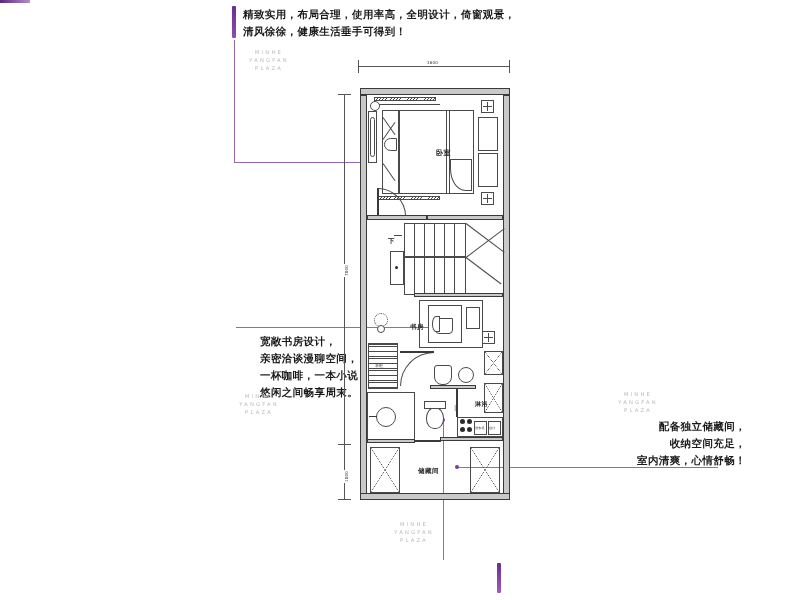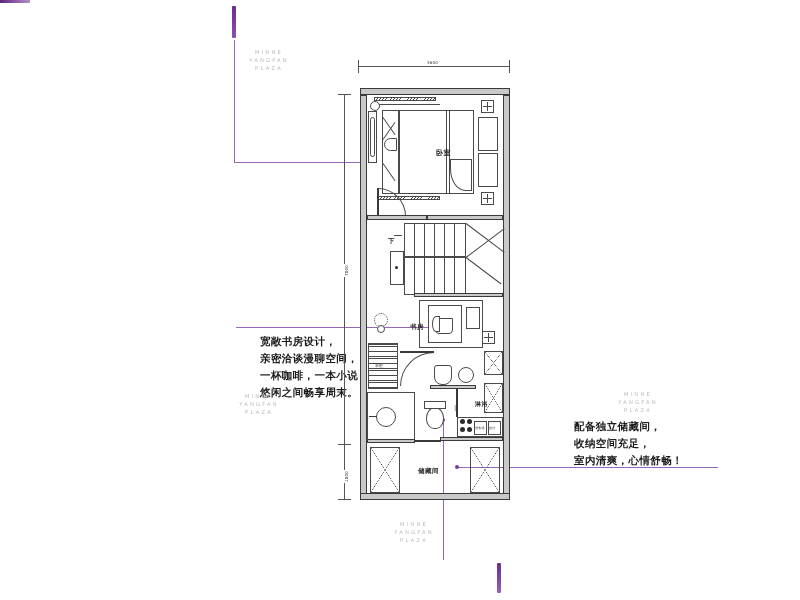--- a/index.html
+++ b/index.html
@@ -34,21 +34,21 @@
   .anno-left {
     left: 230px;
     top: 333px;
     width: 160px;
     margin-left: 30px;
   }
   .anno-right {
     left: 574px;
     top: 418px;
     width: 172px;
-    text-align: left;
+    text-align: right;
   }
   .anno-bottom {
     left: 318px;
     top: 565px;
     width: 180px;
     text-align: center;
   }
 
   
   .accent-bar {
@@ -259,20 +259,22 @@
     transform: rotate(-90deg);
     transform-origin: left top;
   }
 </style>
 </head>
 <body>
 
 <div id="page">
 
   <div class="accent-bar accent-top"></div>
+  <div class="anno anno-top">精致实用，布局合理，使用率高，全明设计，倚窗观景，
+清风徐徐，健康生活垂手可得到！</div>
   <div class="wm wm-1">MINHE
 YANGFAN
 PLAZA</div>
 
   <div class="conn-v" style="left:234px; top:40px; height:122px;"></div>
   <div class="conn-h" style="left:234px; top:162px; width:200px;"></div>
   <div class="conn-dot" style="left:430px; top:160px;"></div>
 
   <div class="accent-left-top"></div>
   <div class="anno anno-left">宽敞书房设计，

